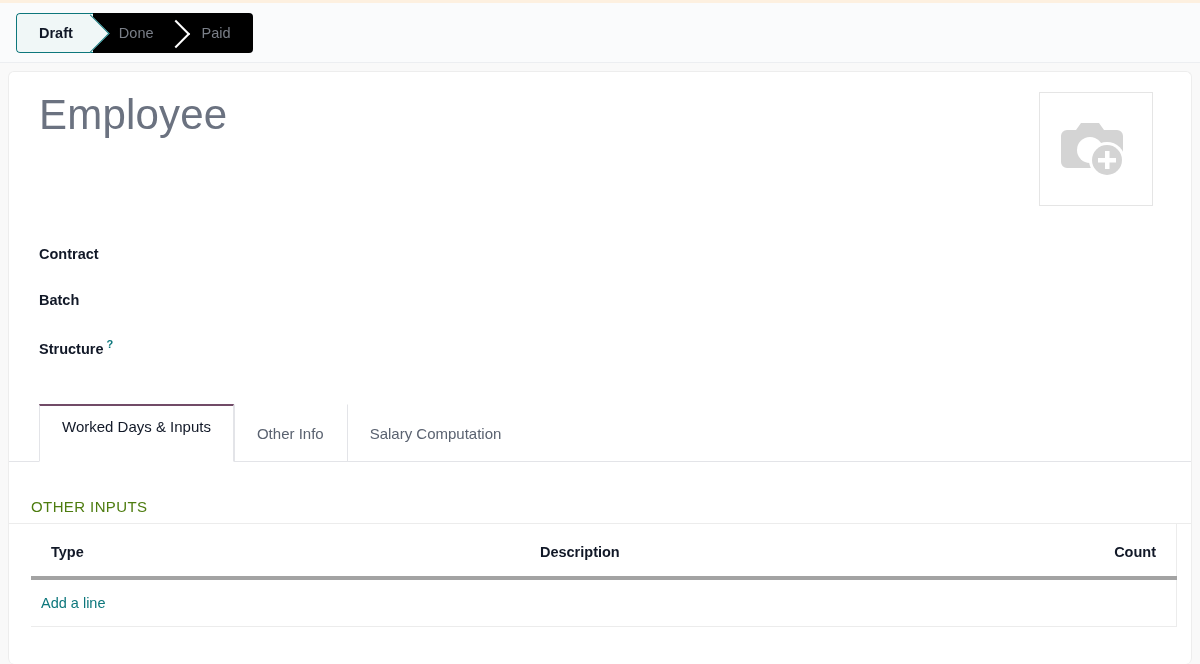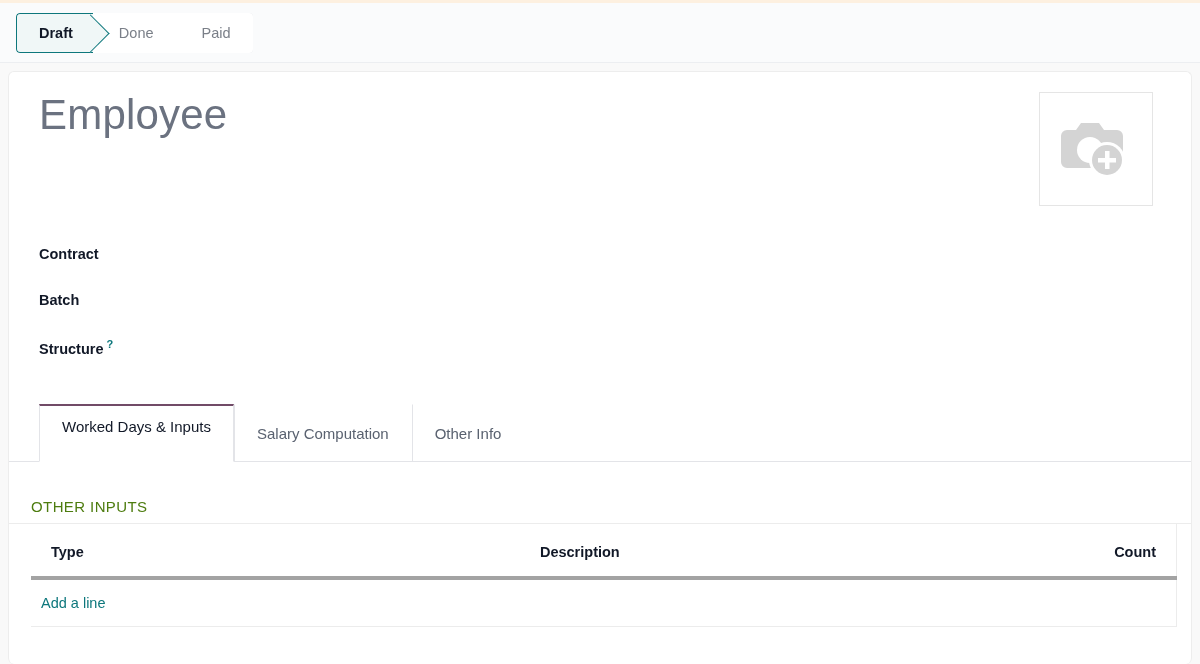--- a/index.html
+++ b/index.html
@@ -70,21 +70,21 @@
     overflow: hidden;
     position: relative;
   }
   .status-item {
     position: relative;
     display: flex;
     align-items: center;
     padding: 0 22px 0 26px;
     font-size: 14.5px;
     color: #7a7f88;
-    background: #ffffff;
+    background: #000000;
     cursor: pointer;
     white-space: nowrap;
   }
   .status-item::after {
     content: "";
     position: absolute;
     right: -10px;
     top: 50%;
     width: 18px;
     height: 18px;
@@ -346,22 +346,22 @@
         <div class="field-value">
           <span class="date-val"></span>
         </div>
       </div>
 
     </div>
 
     <div class="notebook">
       <div class="tab-row">
         <div class="tab active">Worked Days &amp; Inputs</div>
+        <div class="tab">Other Info</div>
         <div class="tab">Salary Computation</div>
-        <div class="tab">Other Info</div>
       </div>
 
       <div class="tab-page">
         <div class="section-title">OTHER INPUTS</div>
         <hr class="section-rule">
 
         <table class="list">
           <thead>
             <tr>
               <th class="col-type">Type</th>

